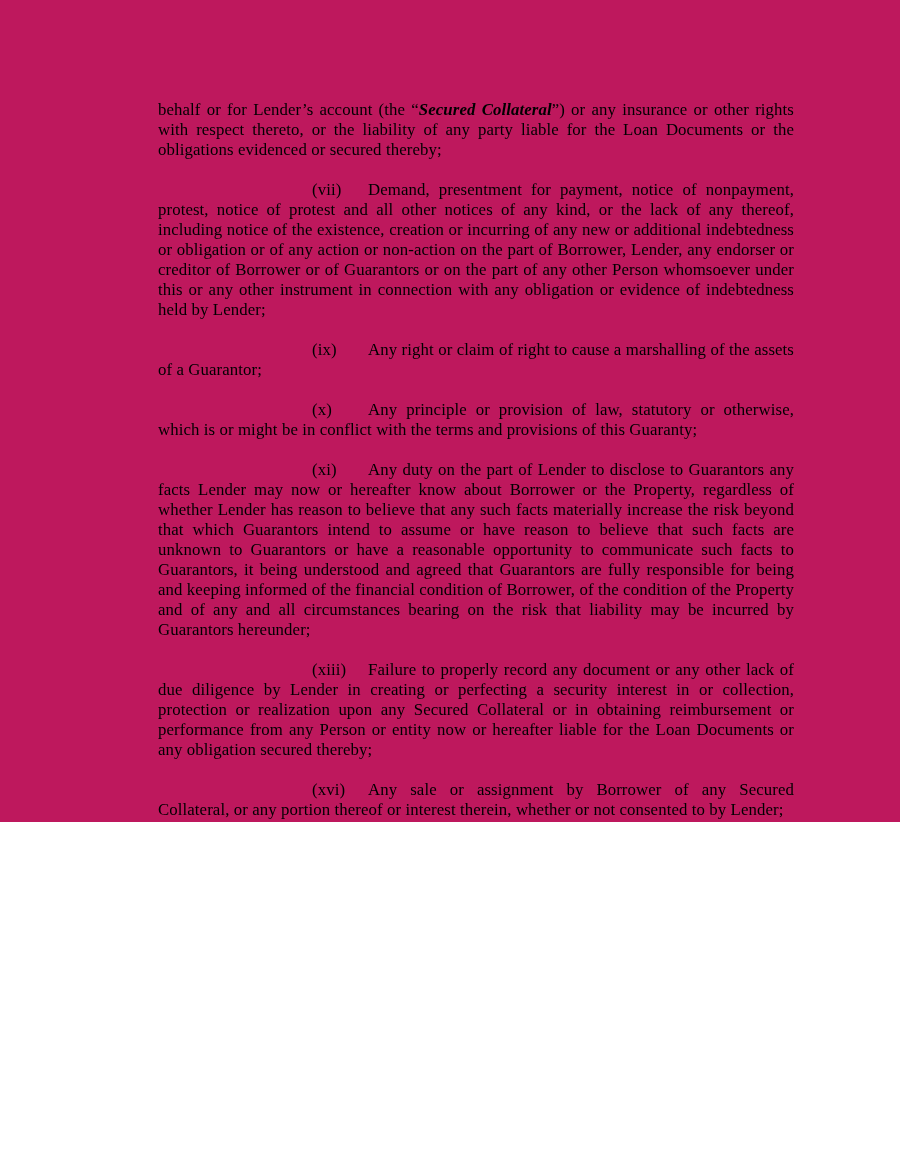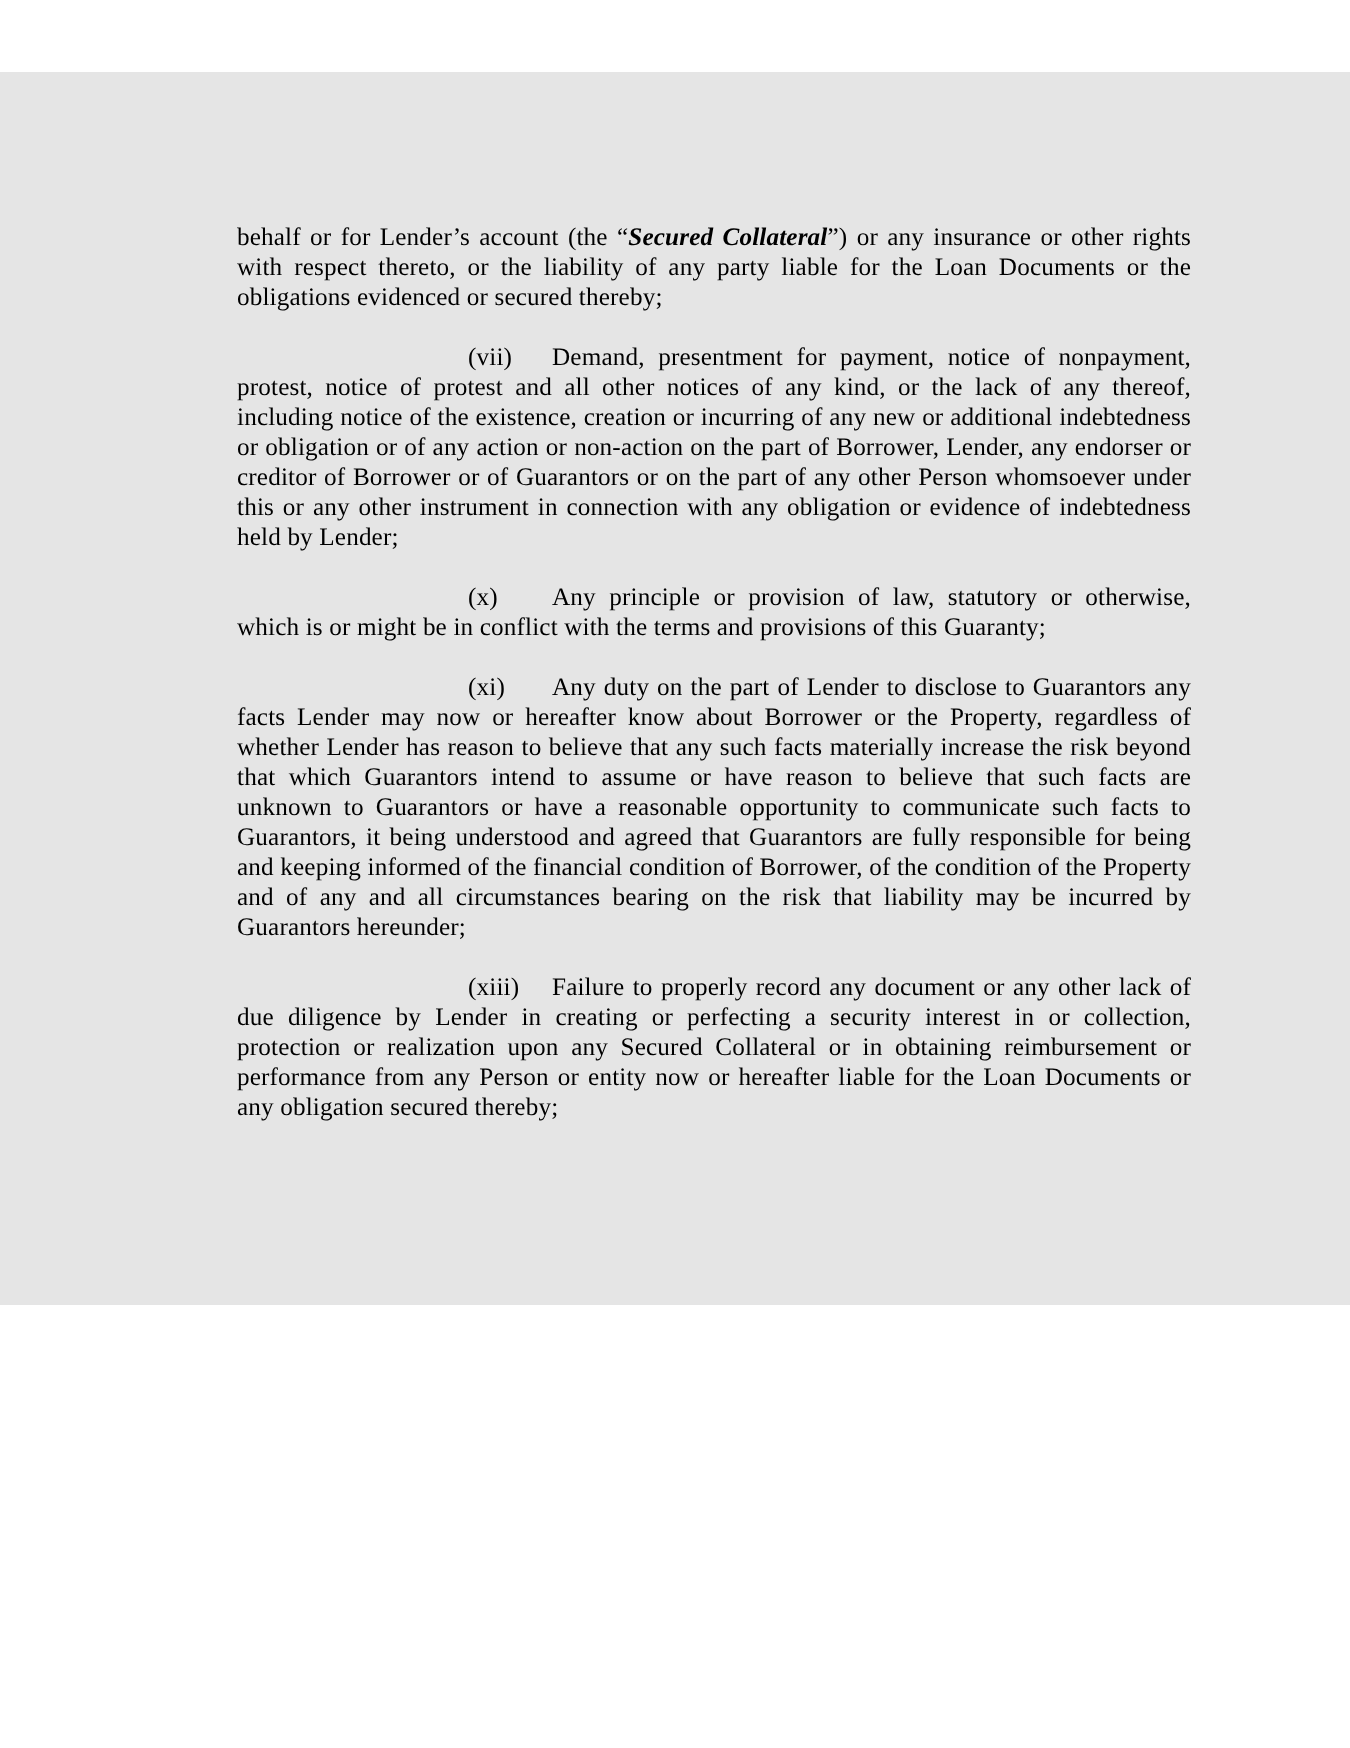--- a/index.html
+++ b/index.html
@@ -4,25 +4,24 @@
 <style>
   html, body {
     margin: 0;
     padding: 0;
     background: #ffffff;
   }
   .page {
     position: relative;
     width: 900px;
     height: 822px;
-    background: #e5e5e5;
+    background: #be185d;
     font-family: "Liberation Serif", "DejaVu Serif", serif;
     color: #000000;
     overflow: hidden;
-    margin-top: 48px;
   }
   .content {
     position: absolute;
     left: 158px;
     top: 100px;
     width: 636px;
     font-size: 16.8px;
     line-height: 20px;
     text-align: justify;
     letter-spacing: 0.1px;
@@ -63,28 +62,30 @@
 <body>
 
 <div class="page">
   <div class="content">
 
     <p><span>behalf or for Lender’s account (the “</span><span class="term">Secured Collateral</span><span>”) or any insurance or other rights with respect thereto, or the liability of any party liable for the Loan Documents or the obligations evidenced or secured thereby;</span></p>
 
     <p class="clause"><span class="num">(vii)</span><span>Demand, presentment for payment, notice of nonpayment, protest, notice of protest and all other notices of any kind, or the lack of any thereof, including notice of the existence, creation or incurring of any new or additional indebtedness or obligation or of any action or non-action on the part of Borrower, Lender, any endorser or creditor of Borrower or of Guarantors or on the part of any other Person whomsoever under this or any other instrument in connection with any obligation or evidence of indebtedness held by Lender;</span></p>
 
 
+    <p class="clause"><span class="num">(ix)</span><span>Any right or claim of right to cause a marshalling of the assets of a Guarantor;</span></p>
 
     <p class="clause"><span class="num">(x)</span><span>Any principle or provision of law, statutory or otherwise, which is or might be in conflict with the terms and provisions of this Guaranty;</span></p>
 
     <p class="clause"><span class="num">(xi)</span><span>Any duty on the part of Lender to disclose to Guarantors any facts Lender may now or hereafter know about Borrower or the Property, regardless of whether Lender has reason to believe that any such facts materially increase the risk beyond that which Guarantors intend to assume or have reason to believe that such facts are unknown to Guarantors or have a reasonable opportunity to communicate such facts to Guarantors, it being understood and agreed that Guarantors are fully responsible for being and keeping informed of the financial condition of Borrower, of the condition of the Property and of any and all circumstances bearing on the risk that liability may be incurred by Guarantors hereunder;</span></p>
 
 
     <p class="clause"><span class="num">(xiii)</span><span>Failure to properly record any document or any other lack of due diligence by Lender in creating or perfecting a security interest in or collection, protection or realization upon any Secured Collateral or in obtaining reimbursement or performance from any Person or entity now or hereafter liable for the Loan Documents or any obligation secured thereby;</span></p>
 
 
 
+    <p class="clause"><span class="num">(xvi)</span><span>Any sale or assignment by Borrower of any Secured Collateral, or any portion thereof or interest therein, whether or not consented to by Lender;</span></p>
 
   </div>
 
   <div class="page-number">7</div>
   <div class="doc-id">253336409</div>
 </div>
 
 </body></html>

